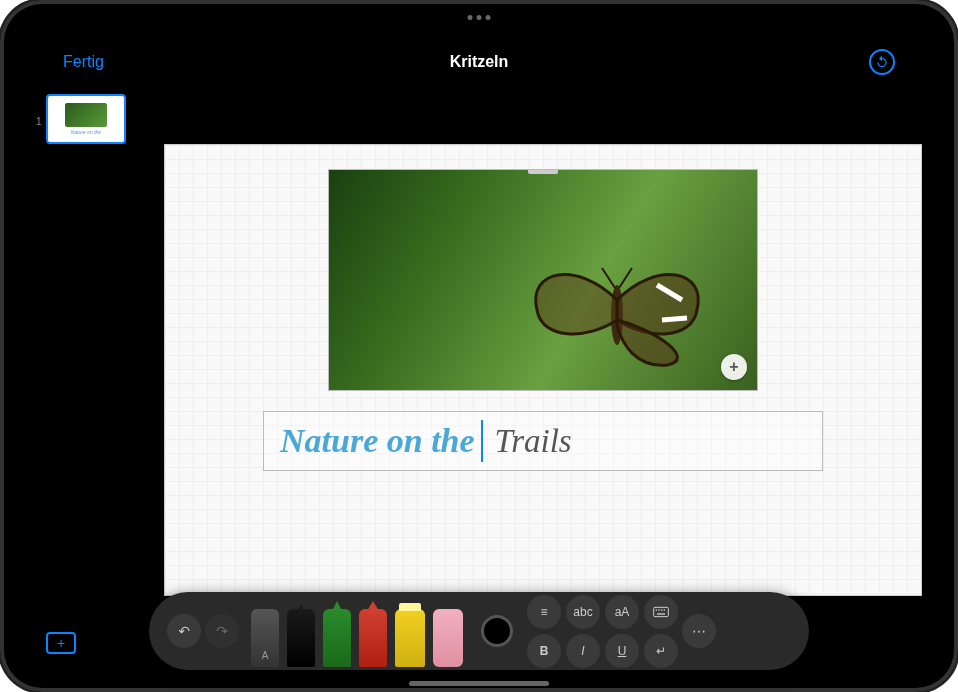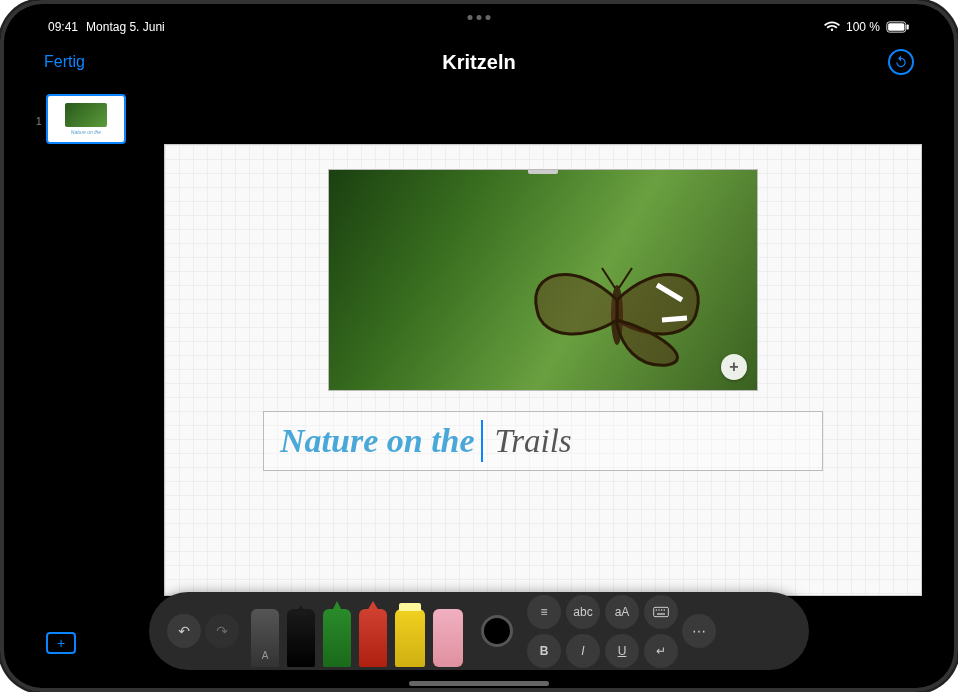--- a/index.html
+++ b/index.html
@@ -21,24 +21,24 @@
   .wifi-icon, .battery-icon { display: inline-flex; }
   .control-dots {
     position: absolute; top: 15px; left: 50%; transform: translateX(-50%);
     display: flex; gap: 4px;
   }
   .control-dots span { width: 5px; height: 5px; background: #666; border-radius: 50%; }
 
   .nav-bar {
     position: absolute; top: 44px; left: 0; width: 100%; height: 36px;
     display: flex; justify-content: space-between; align-items: center;
-    padding: 0 44px;
+    padding: 0 63px;
   }
   .nav-done { color: #0a84ff; font-size: 16px; font-weight: 400; cursor: pointer; }
-  .nav-title { color: #fff; font-size: 20px; font-weight: 600; position: absolute; left: 50%; transform: translateX(-50%); }
+  .nav-title { color: #fff; font-size: 16px; font-weight: 600; position: absolute; left: 50%; transform: translateX(-50%); }
   .nav-undo { width: 26px; height: 26px; border: 2px solid #0a84ff; border-radius: 50%; display: flex; align-items: center; justify-content: center; cursor: pointer; color: #0a84ff; }
 
   .content-area {
     position: absolute; top: 84px; left: 26px; right: 26px; bottom: 26px;
     display: flex;
   }
   .thumb-rail {
     width: 108px; height: 100%; position: relative;
   }
   .thumb {
@@ -120,41 +120,20 @@
 <body>
 
 <div class="device">
 
   <div class="control-dots">
     <span></span>
       <span></span>
       <span></span>
   </div>
 
-  <div class="status-bar">
-    <div class="status-left">
-      <span>09:41</span>
-      <span>Montag 5. Juni</span>
-    </div>
-    <div class="status-right">
-      <span class="wifi-icon">
-        <svg viewBox="0 0 20 14" width="16" height="12">
-            <path d="M10 12a1.5 1.5 0 100-3 1.5 1.5 0 000 3zm0-12C6 0 2.4 1.6 0 4.2l1.6 1.6C3.6 3.6 6.6 2.2 10 2.2s6.4 1.4 8.4 3.6L20 4.2C17.6 1.6 14 0 10 0zm0 4.4c-2.6 0-5 1-6.8 2.8l1.6 1.6C6.2 7.4 8 6.6 10 6.6s3.8.8 5.2 2.2l1.6-1.6C15 5.4 12.6 4.4 10 4.4z" fill="#fff"></path>
-          </svg>
-      </span>
-      <span>100 %</span>
-      <span class="battery-icon">
-        <svg viewBox="0 0 28 14" width="24" height="12">
-            <rect x="1" y="1" width="22" height="12" rx="3" fill="none" stroke="#fff" stroke-width="1"></rect>
-            <rect x="2.5" y="2.5" width="19" height="9" rx="2" fill="#fff"></rect>
-            <rect x="24" y="4" width="2.5" height="6" rx="1" fill="#fff"></rect>
-          </svg>
-      </span>
-    </div>
-  </div>
 
   <div class="nav-bar">
     <span class="nav-done">Fertig</span>
     <span class="nav-title">Kritzeln</span>
     <span class="nav-undo">
       <svg viewBox="0 0 24 24" width="14" height="14">
           <path d="M12 4V1L7 6l5 5V7c3.3 0 6 2.7 6 6s-2.7 6-6 6-6-2.7-6-6H4c0 4.4 3.6 8 8 8s8-3.6 8-8-3.6-8-8-8z" fill="#0a84ff"></path>
         </svg>
     </span>
   </div>

